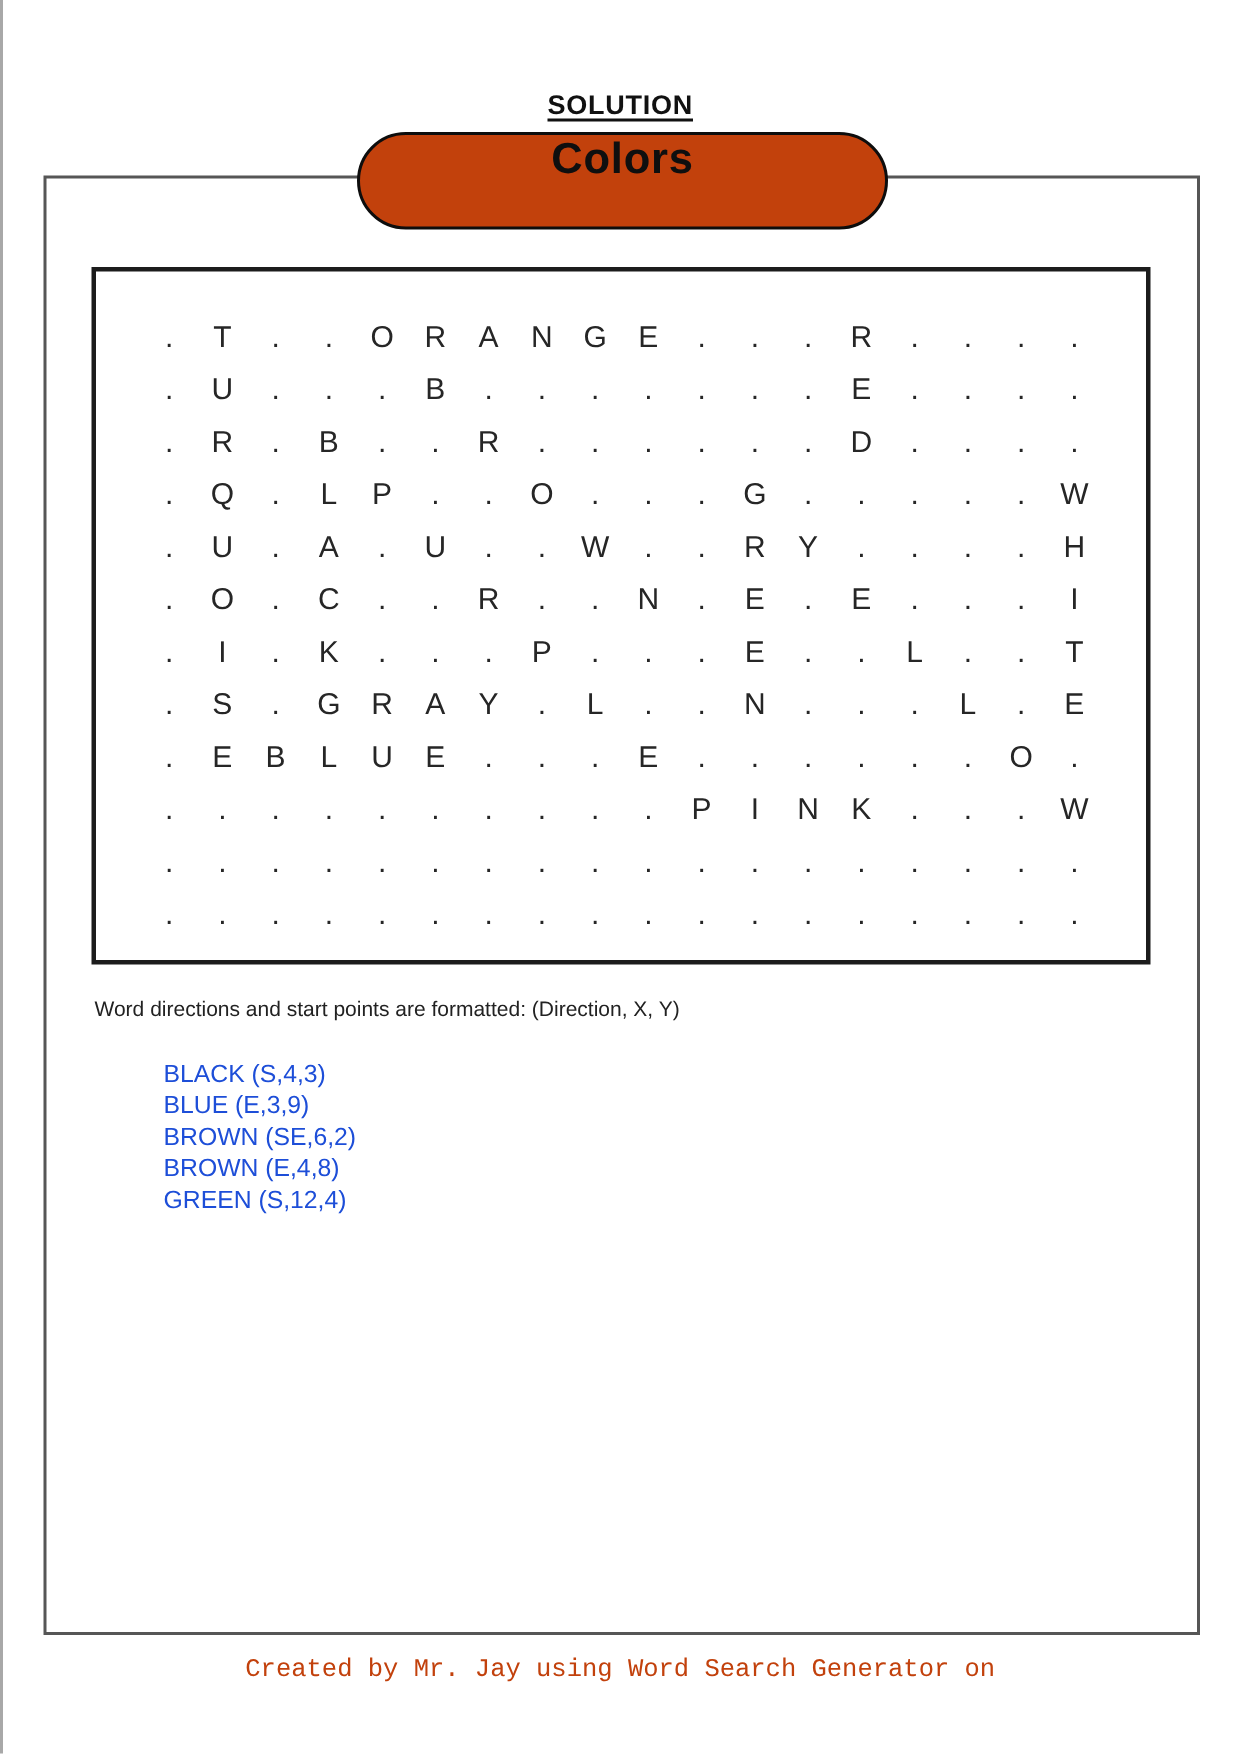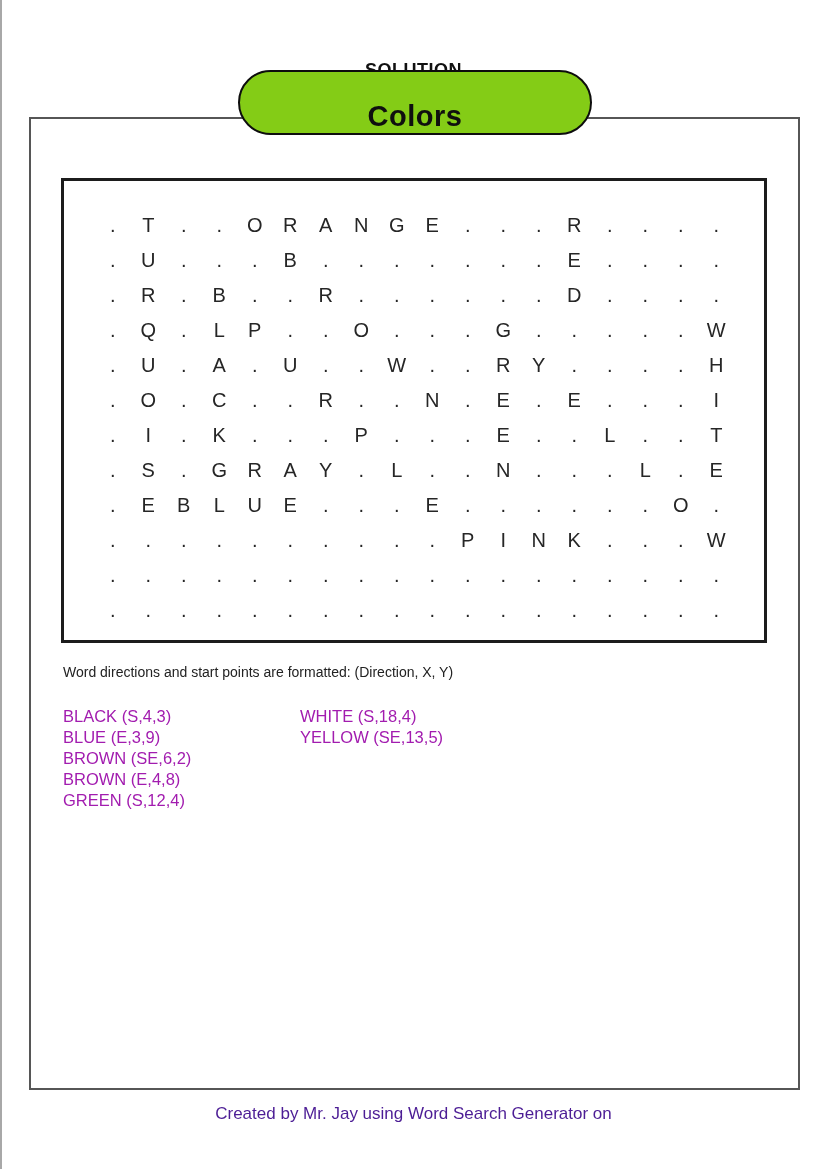--- a/index.html
+++ b/index.html
@@ -24,27 +24,27 @@
     text-underline-offset: 3px;
     color: #111;
   }
   .outer-box {
     position: absolute; left: 29px; top: 117px;
     width: 771px; height: 973px;
     border: 2px solid #565656;
     background: transparent;
   }
   .pill {
-    position: absolute; left: 238px; top: 70px;
+    position: absolute; left: 238px; top: 88px;
     width: 354px; height: 65px;
-    background: #84cc16;
+    background: #c2410c;
     border: 2.5px solid #0d0d0d;
     border-radius: 33px;
     z-index: 3;
-    display: flex; align-items: flex-end; justify-content: center;
+    display: flex; align-items: flex-start; justify-content: center;
   }
   .pill span {
     font-size: 29px; font-weight: bold; color: #0f0f0f; letter-spacing: 0.5px;
   }
   .grid-box {
     position: absolute; left: 61px; top: 178px;
     width: 706px; height: 465px;
     border: 3px solid #1c1c1c;
     background: #ffffff;
   }
@@ -69,29 +69,30 @@
   .legend {
     position: absolute; left: 0; top: 706px; width: 827px; height: 120px;
   }
   .legend-col {
     position: absolute; top: 0;
   }
   .legend-col:nth-child(1) { left: 63px; }
   .legend-col:nth-child(2) { left: 300px; }
   .legend-col:nth-child(3) { left: 537px; }
   .legend-col p {
-    font-size: 16.5px; line-height: 21px; color: #a21caf;
+    font-size: 16.5px; line-height: 21px; color: #1d4ed8;
     white-space: nowrap;
+    margin-left: 46px;
   }
   .footer {
     position: absolute; left: 0; top: 1103px; width: 827px;
     text-align: center;
   }
   .footer p {
-    font-size: 17px; line-height: 21.5px; color: #4c1d95;
+    font-size: 17px; line-height: 21.5px; color: #c2410c; font-family: Liberation Mono, monospace;
   }
 </style>
 </head>
 <body>
 
 <div class="edge-left"></div>
 
 <h1 class="solution">SOLUTION</h1>
 
 <div class="outer-box"></div>
@@ -324,21 +325,17 @@
 <p class="instructions">Word directions and start points are formatted: (Direction, X, Y)</p>
 
 <div class="legend">
     <div class="legend-col">
       <p>BLACK (S,4,3)</p>
       <p>BLUE (E,3,9)</p>
       <p>BROWN (SE,6,2)</p>
       <p>BROWN (E,4,8)</p>
       <p>GREEN (S,12,4)</p>
     </div>
-    <div class="legend-col">
-      <p>WHITE (S,18,4)</p>
-      <p>YELLOW (SE,13,5)</p>
-    </div>
   </div>
 
 <div class="footer">
   <p>Created by Mr. Jay using Word Search Generator on</p>
 </div>
 
 </body></html>

